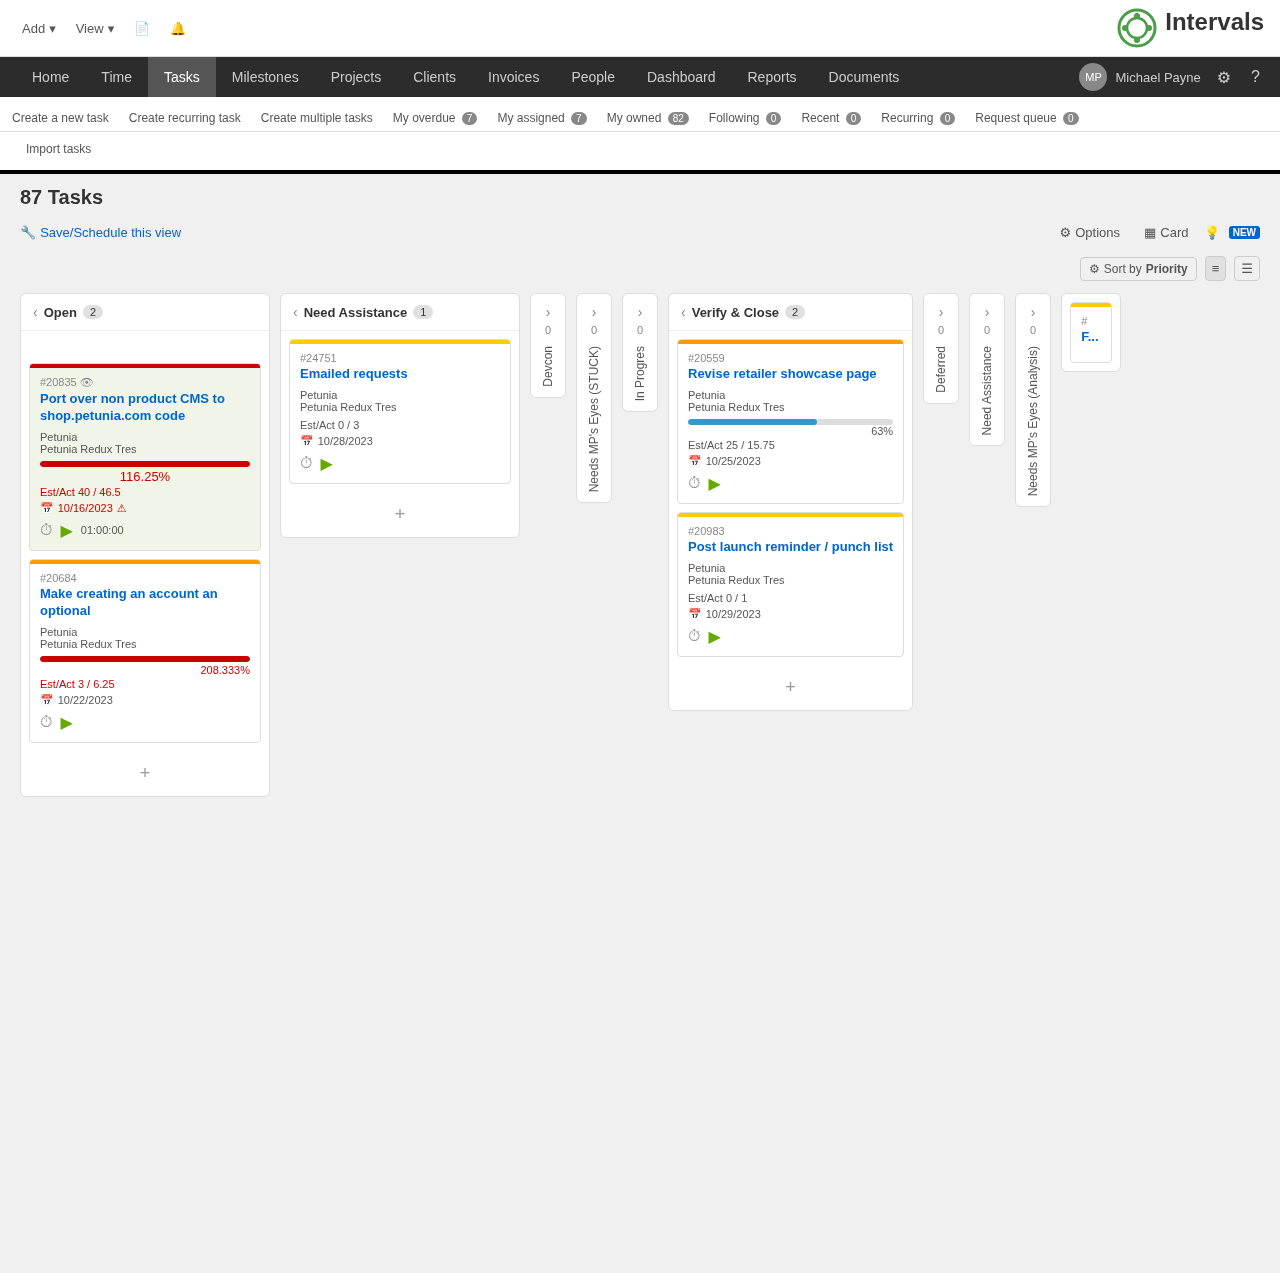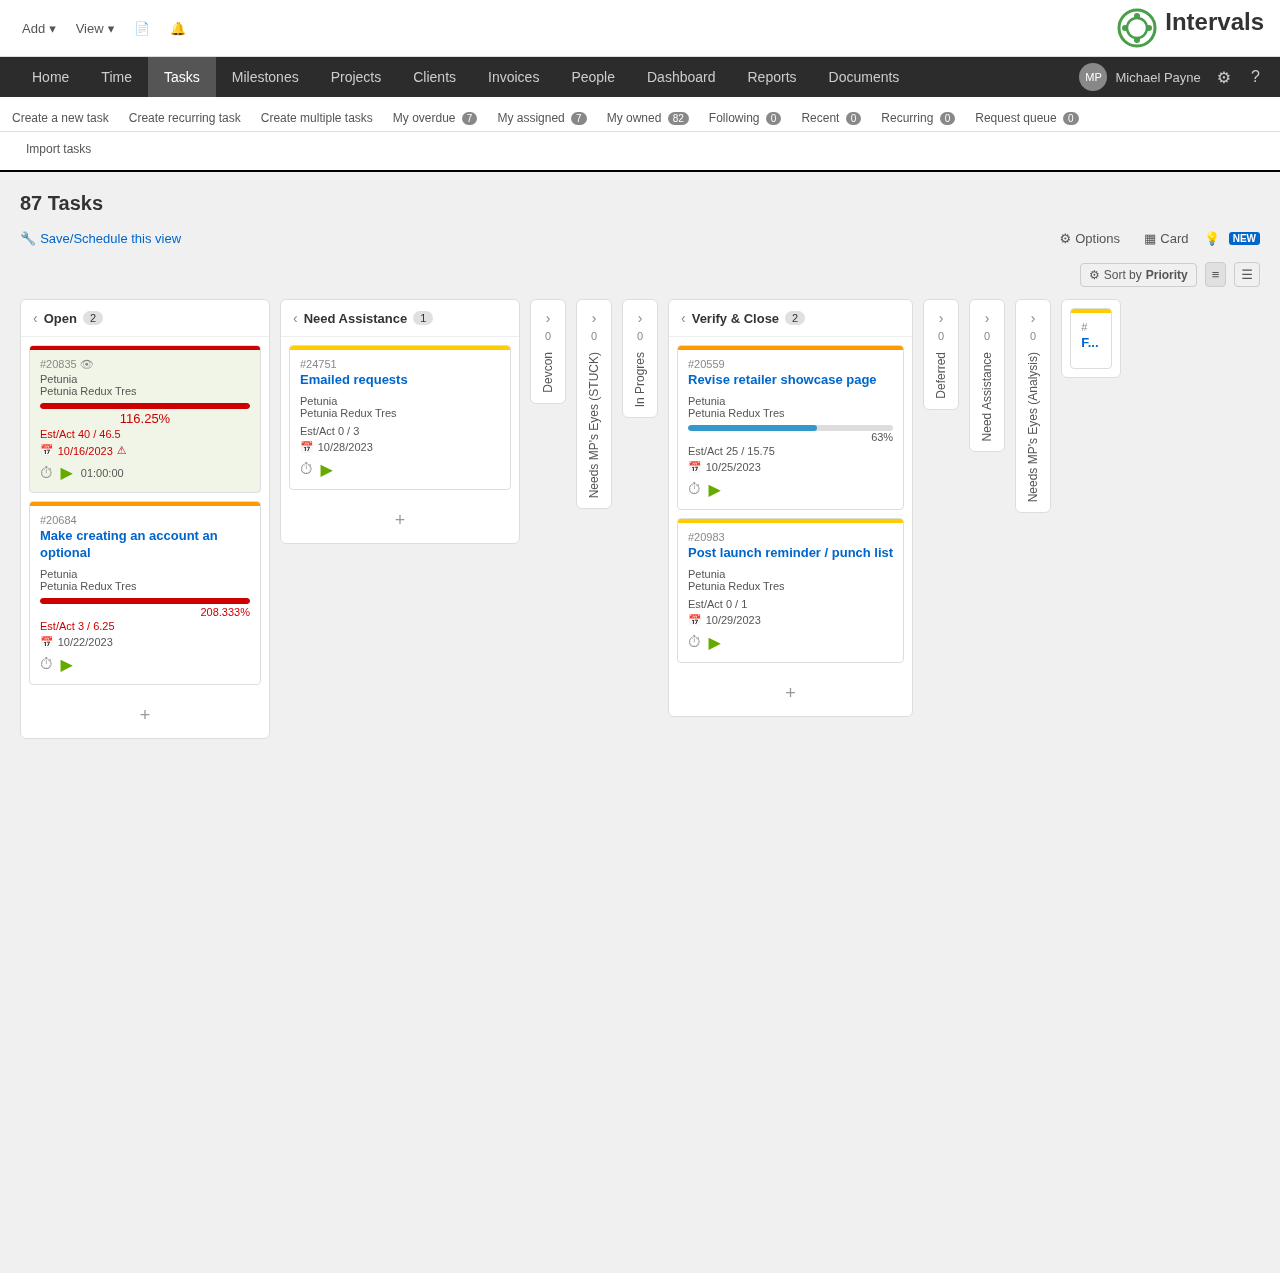--- a/index.html
+++ b/index.html
@@ -81,26 +81,26 @@
       background: #888;
       color: #fff;
       border-radius: 10px;
       padding: 1px 5px;
       font-size: 10px;
       margin-left: 3px;
     }
     .sub-nav-row2 {
       background: #fff;
       padding: 4px 16px 8px;
-      border-bottom: 2px solid #000000;
+      border-bottom: 4px solid #000000;
     }
     .sub-nav-row2 .sub-nav-item { display: inline-block; }
 
     
-    .main { padding: 20px 20px; }
+    .main { padding: 12px 20px; }
     .page-title { font-size: 20px; font-weight: bold; margin-bottom: 12px; }
     .toolbar {
       display: flex; align-items: center; justify-content: space-between;
       margin-bottom: 12px;
     }
     .save-link { color: #0066cc; font-size: 13px; cursor: pointer; display: flex; align-items: center; gap: 4px; }
     .toolbar-right { display: flex; align-items: center; gap: 8px; }
     .options-btn {
       display: flex; align-items: center; gap: 4px;
       background: none; border: none; cursor: pointer;
@@ -231,21 +231,21 @@
     .add-btn {
       display: flex; align-items: center; justify-content: center;
       background: none; border: none; cursor: pointer;
       font-size: 18px; color: #999; padding: 8px;
       width: 100%;
     }
 
     .col-footer { padding: 4px 8px; }
 
     
-    .card-highlight { background: #f0f5e8; }
+    .card-highlight { background: #f0f5e8; margin-top: 24px; }
   </style>
 </head>
 <body>
 
 <div class="top-bar">
   <div class="top-bar-left">
     <button class="top-btn">
       <span>Add</span>
       <span>▾</span>
     </button>
@@ -354,20 +354,21 @@
           <button class="col-toggle">‹</button>
           <span>Open</span>
           <span class="col-count">2</span>
         </div>
       </div>
       <div class="col-body">
 
         <div class="card card-highlight">
           <div class="card-top-bar bar-red"></div>
           <div class="card-id">#20835 👁</div>
+          <div class="card-title">Port over non product CMS to shop.petunia.com code</div>
           <div class="card-project">Petunia</div>
           <div class="card-client">Petunia Redux Tres</div>
           <div class="progress-container">
             <div class="progress-bar-bg">
               <div class="progress-bar-fill" style="width:100%; background:#cc0000;"></div>
             </div>
           </div>
           <div style="text-align:center; font-size:13px; color:#cc0000;">116.25%</div>
           <div class="est-act est-act-overrun">Est/Act 40 / 46.5</div>
           <div class="card-date overdue">

